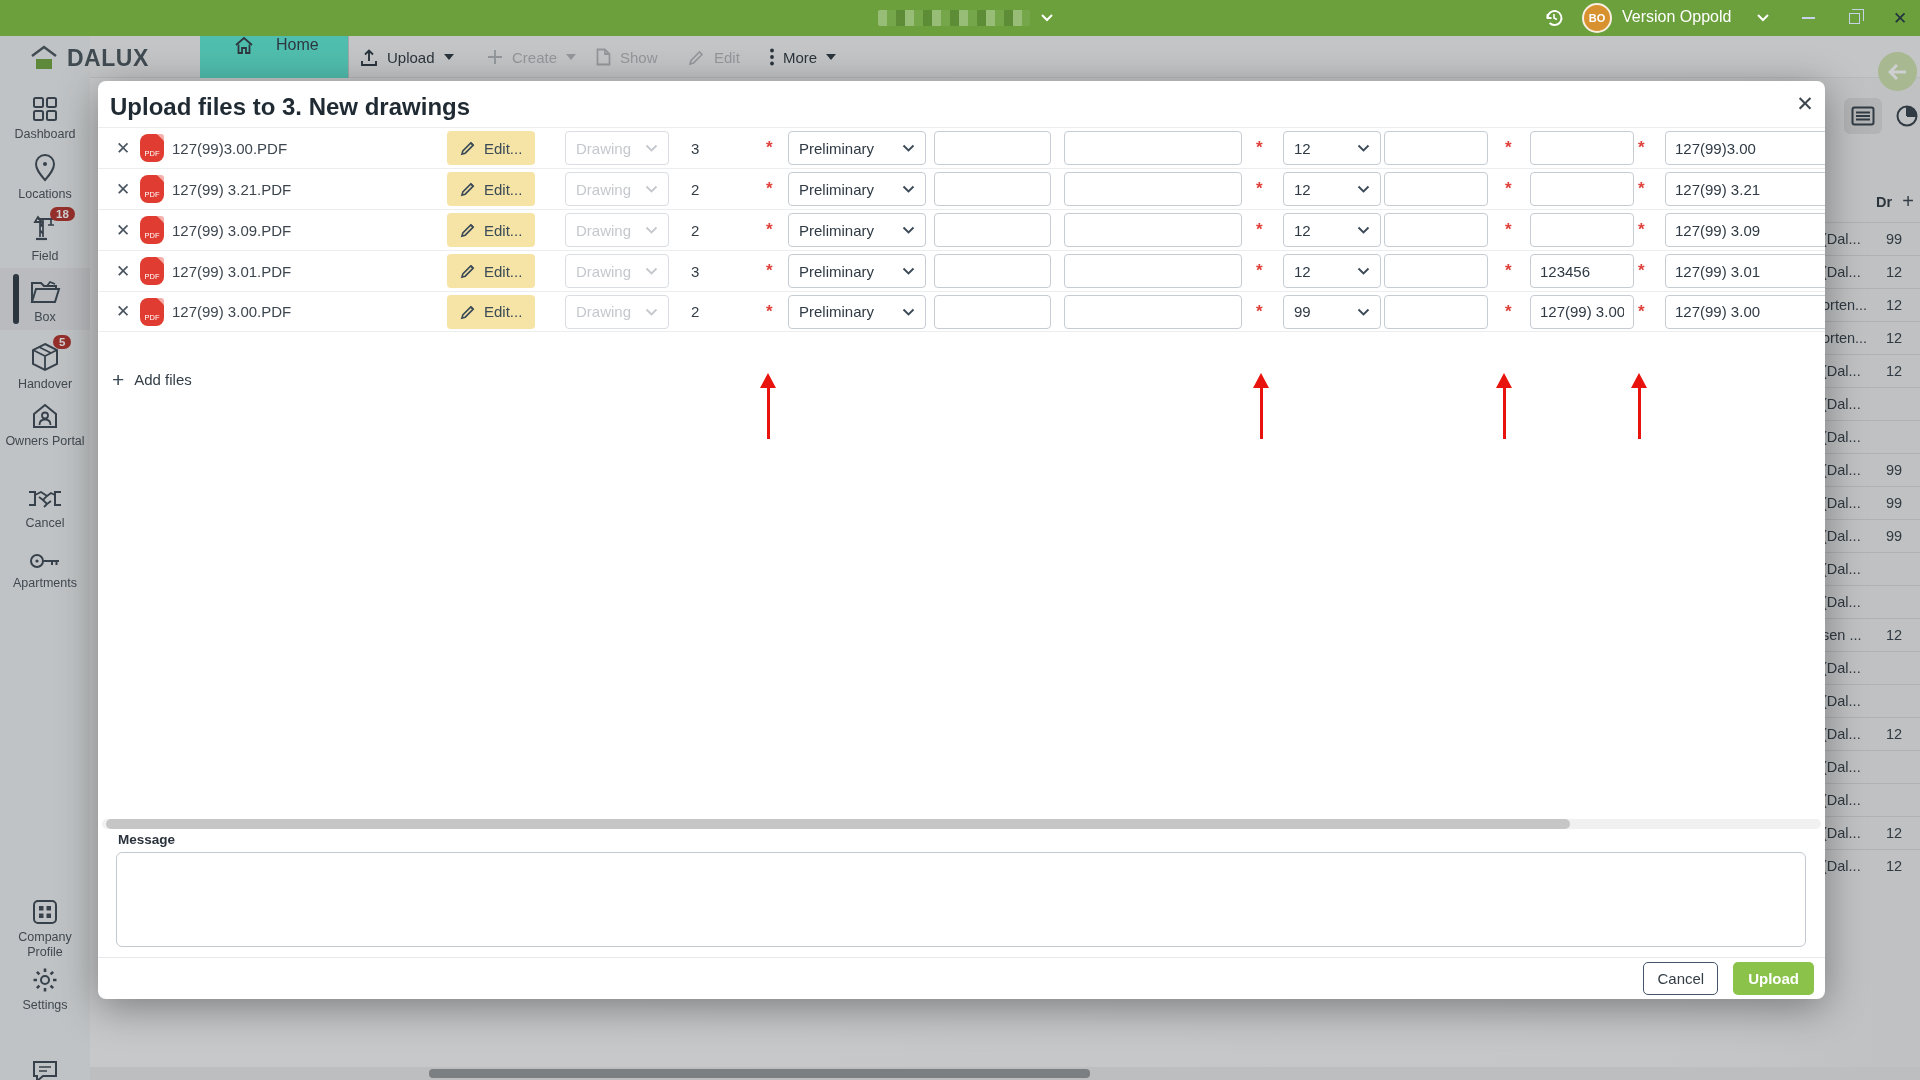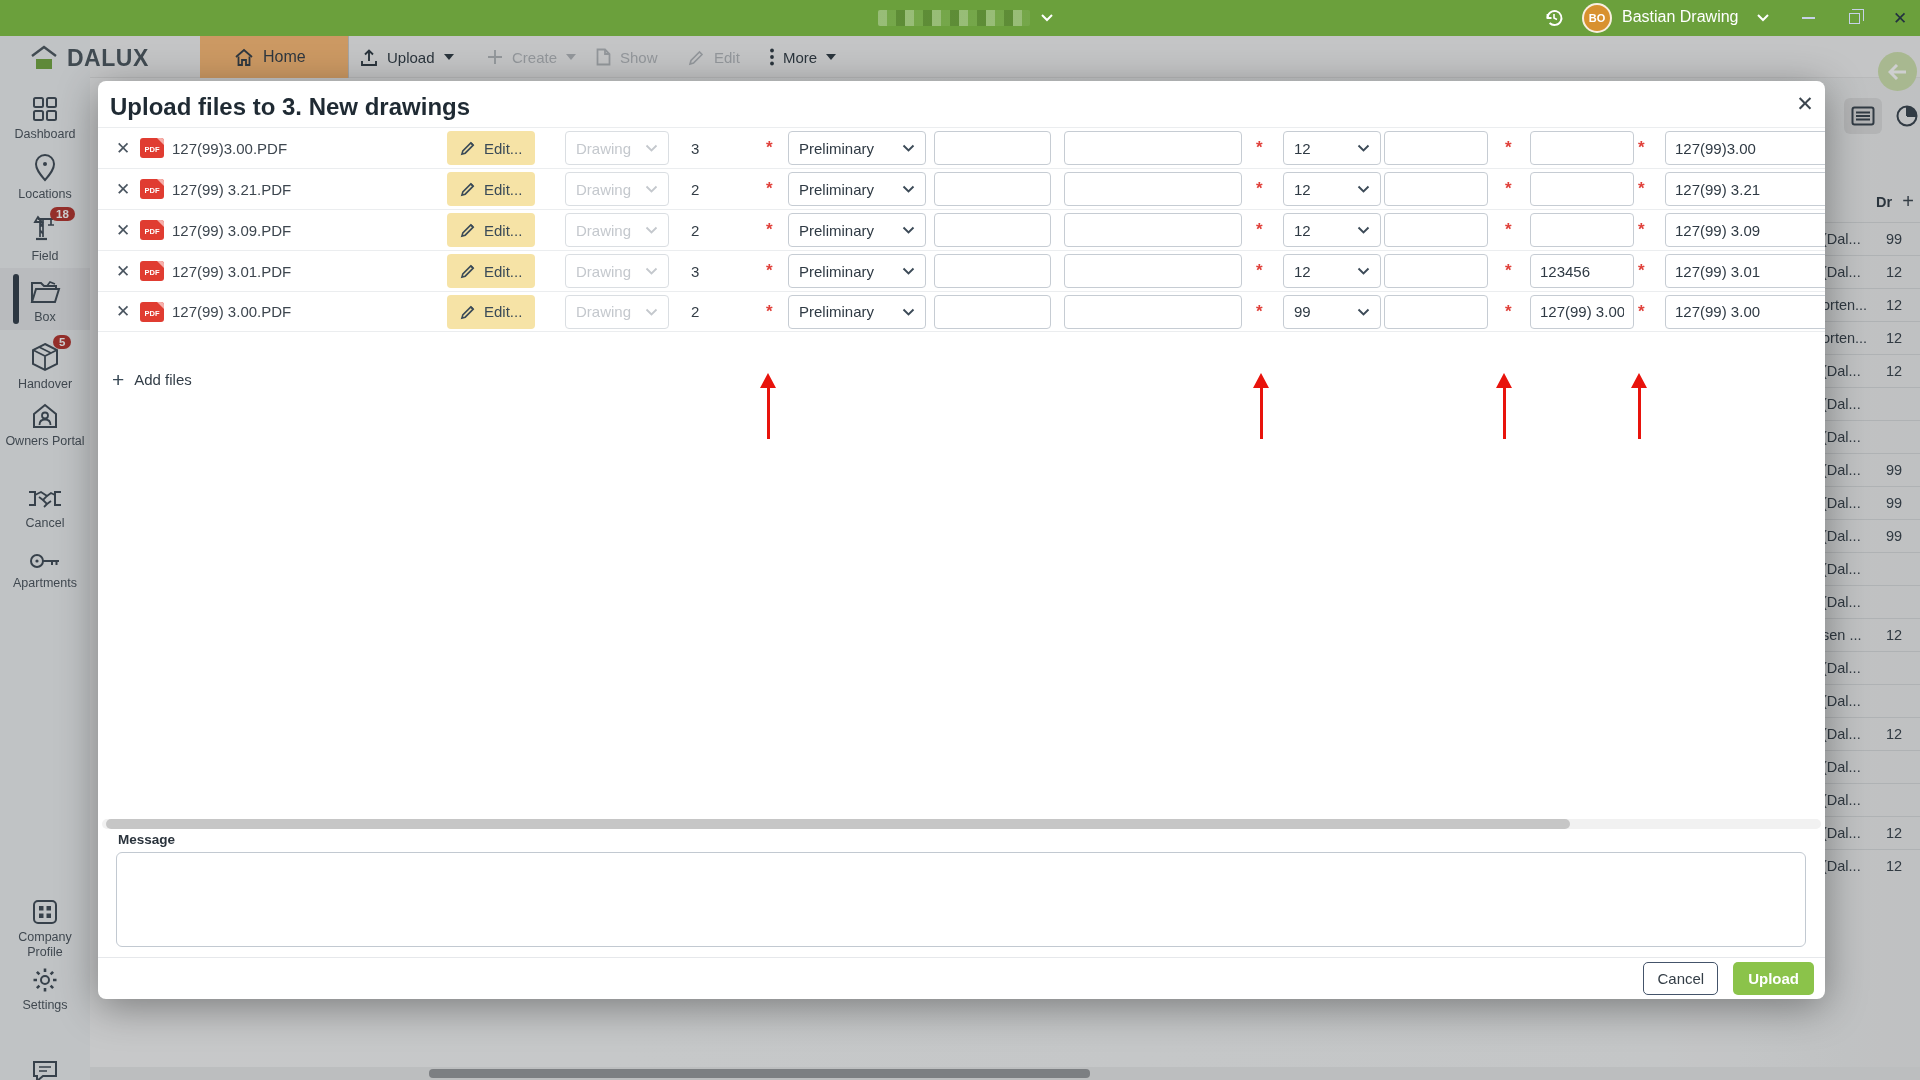--- a/index.html
+++ b/index.html
@@ -20,21 +20,21 @@
   .uchev { left:1756px; top:13px; }
   .winbtn { top:0; width:44px; height:36px; display:flex; align-items:center; justify-content:center; }
   .win-min { left:1786px; } .win-max { left:1832px; } .win-close { left:1878px; color:#233140; font-size:17px; }
   .minbar { width:13px; height:2px; background:#c6d2e8; }
   .maxsq { width:11px; height:11px; border:1.6px solid #c6d2e8; position:relative; }
   .maxsq:before { content:""; position:absolute; left:2px; top:-5px; width:11px; height:11px; border:1.6px solid #c6d2e8; border-left:none; border-bottom:none; }
 
   
   .sidebar { left:0; top:36px; width:90px; height:1044px; background:#eef0f1; z-index:1; }
   .tabbar { left:90px; top:36px; width:1830px; height:42px; background:#f3f3f3; border-bottom:1px solid #e3e3e3; z-index:1; }
-  .hometab { left:200px; top:36px; width:149px; height:42px; background:#fdba74; border-right:1px solid #c9c9c9; display:flex; align-items:center; gap:9px; padding-left:34px; z-index:2; }
+  .hometab { left:200px; top:36px; width:149px; height:42px; background:#5eead4; border-right:1px solid #c9c9c9; display:flex; gap:22px; padding-left:34px; z-index:2; }
   .hometab span { font-size:16px; color:#333d46; }
   .brand { left:28px; top:44px; display:flex; align-items:center; gap:7px; z-index:3; }
   .brand b { font-size:23px; color:#4b565e; letter-spacing:.5px; font-weight:700; }
   .toolbar-item { top:36px; height:42px; display:flex; align-items:center; gap:9px; z-index:2; font-size:15px; color:#2e3942; }
   .toolbar-item.dis { color:#b4b8bc; }
   .caret { width:0; height:0; border-left:5px solid transparent; border-right:5px solid transparent; border-top:6px solid currentColor; }
   .content-bg { left:90px; top:78px; width:1830px; height:1002px; background:linear-gradient(90deg,#f6f7f7 0%,#f3f4f4 86%,#eceded 100%); z-index:0; }
 
   
   .nav-item { left:0; width:90px; text-align:center; z-index:2; }
@@ -71,21 +71,21 @@
   .mrow:last-child { border-bottom:1px solid #ebedef; }
   .cell { display:flex; align-items:center; flex:none; }
   .c-x{width:34px;justify-content:center;} .c-pdf{width:32px;} .c-name{width:275px;}
   .c-edit{width:104px;} .c-ftype{width:120px;} .c-ver{width:95px;padding-left:20px;}
   .c-status{width:168px;} .c-est{width:130px;} .c-desc{width:192px;} .c-dtype{width:128px;}
   .c-campus{width:117px;} .c-did{width:135px;} .c-title{flex:1;min-width:0;}
   .h-fn{width:341px;} .h-ft{width:224px;padding-left:94px;} .h-vr{width:95px;padding-left:20px;}
   .h-st{width:168px;} .h-et{width:130px;padding-left:4px;} .h-cd{width:192px;padding-left:4px;}
   .h-dt{width:128px;padding-left:14px;} .h-ca{width:117px;padding-left:4px;} .h-di{width:135px;padding-left:14px;} .h-ti{flex:1;padding-left:16px;}
   .xicon { font-size:17px; color:#4a5560; cursor:pointer; }
-  .pdficon { position:relative; width:24px; height:20px; background:#e03c31; border-radius:3px; color:#fff; font-size:7.5px; font-weight:bold;
+  .pdficon { position:relative; width:24px; height:28px; background:#e03c31; border-radius:8px; color:#fff; font-size:7.5px; font-weight:normal;
      display:flex; align-items:flex-end; justify-content:center; padding-bottom:4px; }
   .pdficon:before { content:""; position:absolute; right:0; top:0; border-style:solid; border-width:0 7px 7px 0; border-color:transparent #f6b0ab transparent transparent; border-radius:0 3px 0 0; }
   .fname { font-size:15px; color:#3d464f; white-space:nowrap; overflow:hidden; }
   .editbtn { display:flex; align-items:center; gap:8px; background:#f6e3a6; border:none; border-radius:4px; height:34px; padding:0 13px;
      font-family:inherit; font-size:15px; color:#3a4a57; cursor:pointer; }
   .sel { display:flex; align-items:center; justify-content:space-between; height:34px; background:#fff; border:1px solid #c6ccd3; border-radius:4px; padding:0 10px; font-size:15px; color:#2f3a44; cursor:pointer; }
   .sel.disabled { border-color:#dadee2; color:#c4c8cd; cursor:default;margin-left:14px; }
   .sel svg { flex:none; margin-left:8px; }
   .w-ftype{width:104px;} .w-status{width:138px;margin-left:12px;} .w-dtype{width:98px;margin-left:17px;}
   .inp { height:34px; background:#fff; border:1px solid #c6ccd3; border-radius:4px; padding:0 9px; font-family:inherit; font-size:15px; color:#2f3a44; }
@@ -116,21 +116,21 @@
     <div class="abs proj-redacted"></div>
     <svg class="abs tb-chev" width="14" height="9">
         <path d="M2 2 L7 7 L12 2" stroke="#fff" stroke-width="2" fill="none"></path>
       </svg>
     <svg class="abs hist" width="22" height="22" viewBox="0 0 22 22">
       <path d="M4.5 11a7 7 0 1 1 2.1 5" fill="none" stroke="#fff" stroke-width="1.8"></path>
       <path d="M4.5 7 L4.5 11 L8.5 11" fill="none" stroke="#fff" stroke-width="1.8"></path>
       <path d="M11 7 L11 11 L14 12.5" fill="none" stroke="#fff" stroke-width="1.6"></path>
     </svg>
     <div class="abs avatar">BO</div>
-    <div class="abs uname">Bastian Drawing</div>
+    <div class="abs uname">Version Oppold</div>
     <svg class="abs uchev" width="14" height="9">
         <path d="M2 2 L7 7 L12 2" stroke="#fff" stroke-width="2" fill="none"></path>
       </svg>
     <div class="abs winbtn win-min">
         <span class="minbar"></span>
       </div>
     <div class="abs winbtn win-max">
         <span class="maxsq"></span>
       </div>
     <div class="abs winbtn win-close">✕</div>

